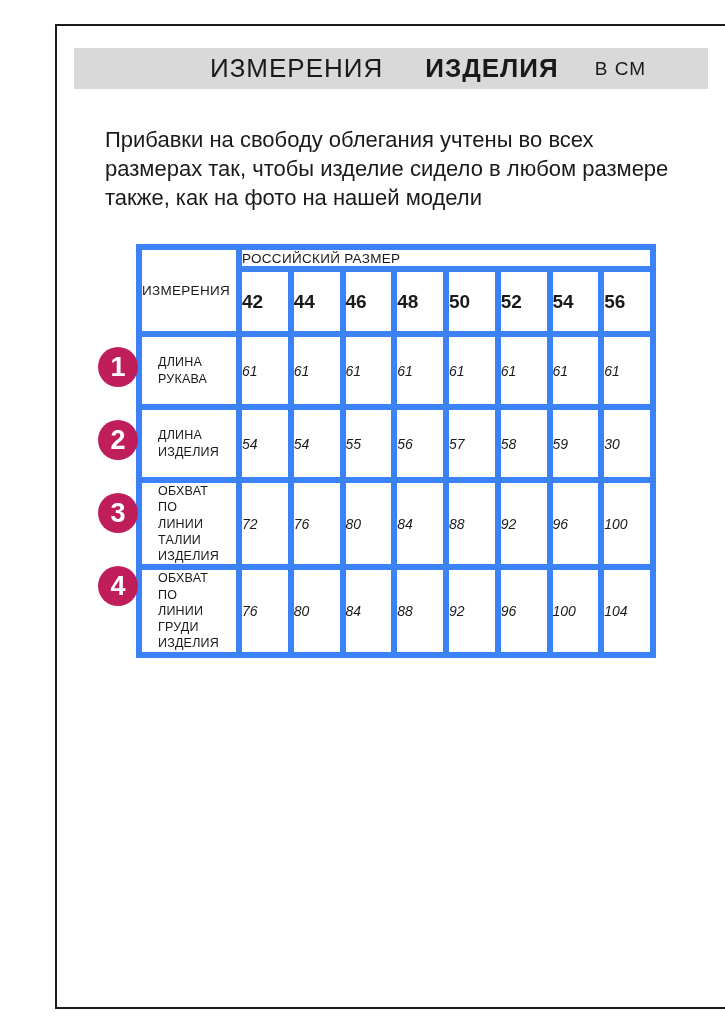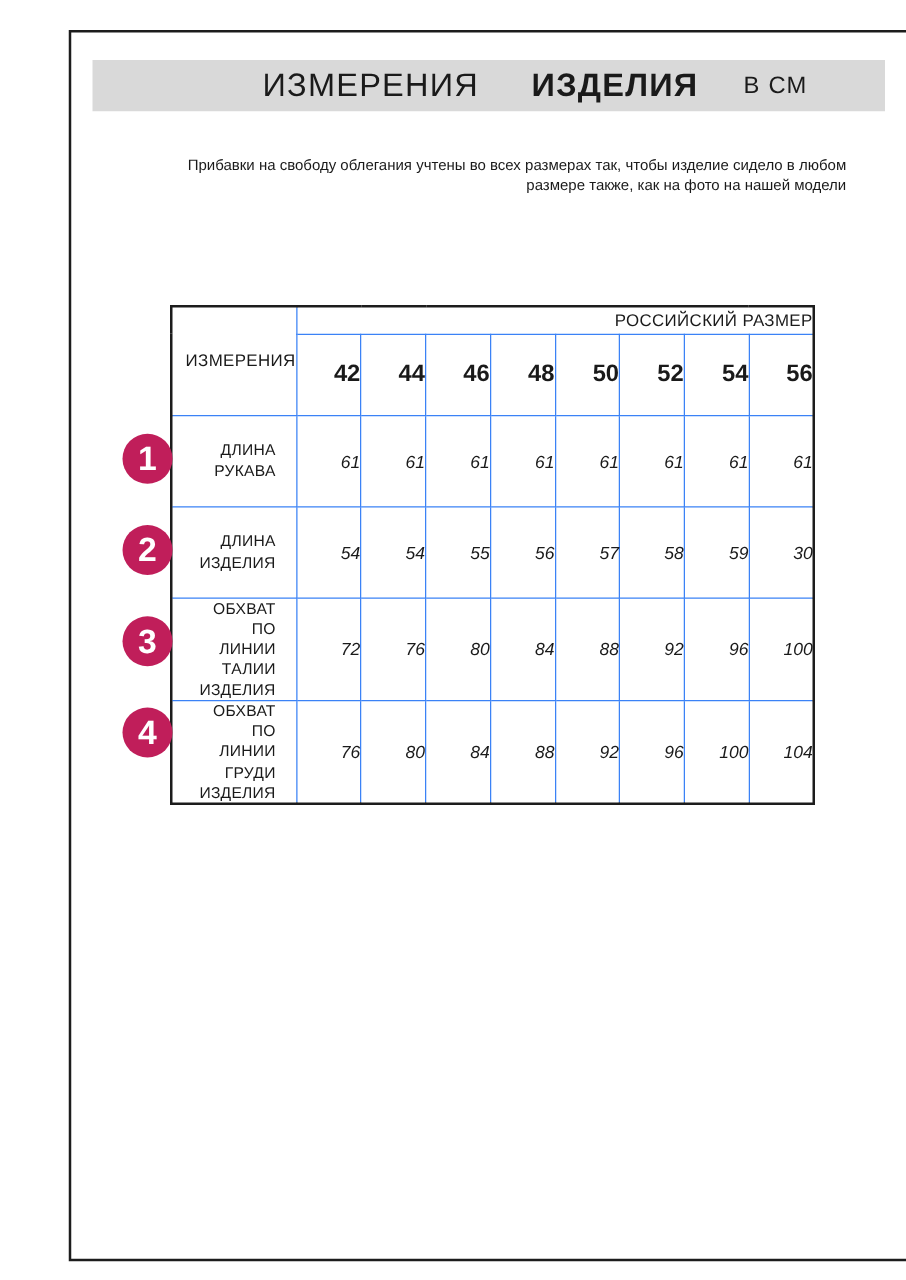--- a/index.html
+++ b/index.html
@@ -64,41 +64,41 @@
     width: 100%;
     text-align: center;
     font-size: 20px;
   }
   .description {
     position: absolute;
     top: 99px;
     left: 50%;
     transform: translateX(-50%);
     width: 572px;
-    text-align: right;
-    font-size: 12px;
+    text-align: left;
+    font-size: 22px;
     line-height: 1.32;
   }
   
   .table-wrap {
     position: absolute;
     left: 79px;
     top: 218px;
     width: 514px;
   }
   table.size-table {
     border-collapse: collapse;
     table-layout: fixed;
     width: 514px;
     border: 2px solid #1c1c1c;
   }
   table.size-table th,
   table.size-table td {
-    border: 1px solid #3b82f6;
-    text-align: right;
+    border: 6px solid #3b82f6;
+    text-align: left;
     vertical-align: middle;
     padding: 0;
     font-weight: normal;
   }
   tr.group-row { height: 22px; }
   tr.sizes-row { height: 65px; }
   tbody tr { height: 73px; }
   .measurements-head {
     font-size: 13.5px;
     letter-spacing: 0.3px;

